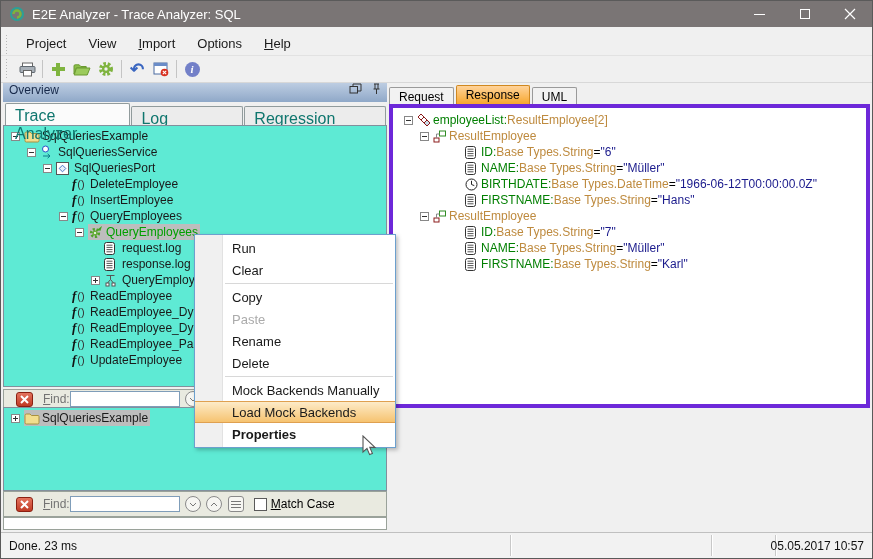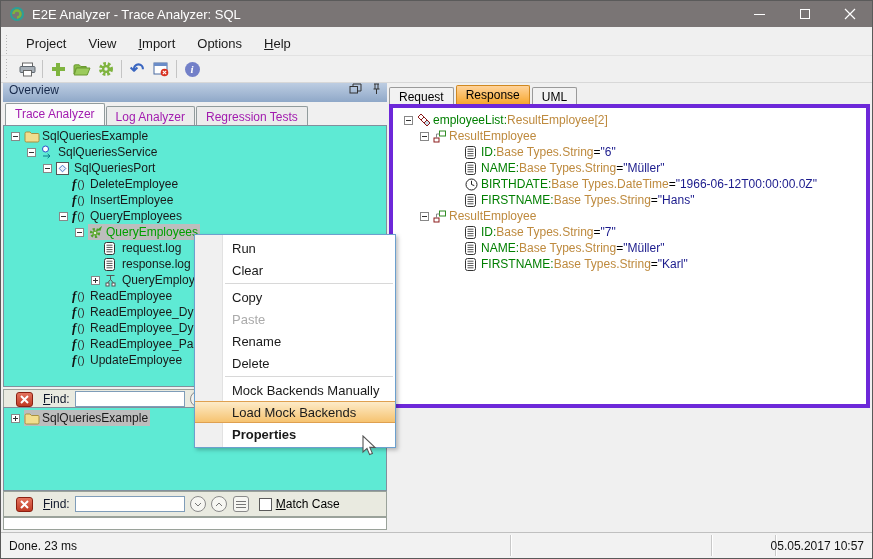--- a/index.html
+++ b/index.html
@@ -38,21 +38,21 @@
 
   
   .main { position:absolute; left:0; top:82px; width:873px; height:449px; background:#F0F0F0; }
 
   
   .leftcol { position:absolute; left:2px; top:0; width:384px; height:449px; }
   .ovheader { position:absolute; left:0; top:0; right:0; height:19px; background:linear-gradient(#BDCDE2,#8FA8C8); display:flex; align-items:flex-start; padding:0 6px; }
   .ovheader .ovtitle { font-size:12px; color:#17294a; flex:1; }
   .ovheader .hicon { margin-left:10px; display:flex; }
   .ovtabs { position:absolute; left:0; top:19px; right:0; height:23px; display:flex; align-items:flex-end; padding-left:2px; }
-  .otab { font-size:12px; color:#a21caf; padding:3px 9px 2px; border:1px solid #919B9C; border-bottom:none; border-radius:2px 2px 0 0; background:#ECECEC; margin-right:1px; height:19px; }
+  .otab { font-size:16px; color:#0f766e; padding:3px 9px 2px; border:1px solid #919B9C; border-bottom:none; border-radius:2px 2px 0 0; background:#ECECEC; margin-right:1px; height:19px; }
   .otab.active { background:#FBFBFB; height:22px; font-weight:normal; position:relative; z-index:2; }
 
   .treebox { position:absolute; background:#5eead4; border:1px solid #828f9c; overflow:hidden; padding-top:2px; }
   #tree1 { left:0; top:42px; width:384px; height:262px; }
   #tree2 { left:0; top:324px; width:384px; height:84px; }
   .bstrip { position:absolute; left:0; top:434px; width:384px; height:13px; background:#fff; border:1px solid #9AA29A; }
 
   .trow { height:16px; display:flex; align-items:center; white-space:nowrap; font-size:12px; color:#1a1a1a; }
   .exp { flex:0 0 16px; display:flex; align-items:center; }
   .exp i { display:block; width:9px; height:9px; border:1px solid #888; background:#fff; position:relative; margin-left:3px; }
@@ -65,21 +65,21 @@
   .green { color:#00A000; }
   .fico { display:flex; align-items:baseline; }
   .fico::before { content:"f"; font:italic bold 13px "Liberation Serif", serif; color:#111; }
   .fico::after { content:"()"; font:11px "Liberation Sans", sans-serif; color:#333; margin-left:1px; }
 
   
   .findbar { position:absolute; left:0; width:384px; background:#E9EAE0; border:1px solid #9AA29A; display:flex; align-items:center; }
   #find1 { top:306px; height:20px; }
   #find2 { top:408px; height:26px; }
   .xbtn { width:17px; height:15px; margin:0 10px 0 12px; background:linear-gradient(#E4745E,#C03A24); border:1px solid #8B2012; border-radius:3px; display:flex; align-items:center; justify-content:center; }
-  .findlabel { font-size:12px; color:#0f172a; margin-right:5px; }
+  .findlabel { font-size:12px; color:#737373; }
   .findinput { width:110px; height:16px; border:1px solid #7F9DB9; background:#fff; font-size:12px; padding:0 3px; }
   .cirbtn { width:16px; height:16px; border-radius:50%; border:1px solid #8a8a8a; background:#f6f6f2; margin-left:5px; display:flex; align-items:center; justify-content:center; }
   .listbtn { width:16px; height:16px; border:1px solid #8a8a8a; border-radius:3px; background:#f6f6f2; margin-left:6px; display:flex; flex-direction:column; justify-content:center; gap:2px; padding:0 2px; }
   .listbtn b { display:block; height:1px; background:#777; }
   .cbox { width:13px; height:13px; border:1px solid #5a5a5a; background:#fff; margin-left:10px; }
   .cblabel { font-size:12px; margin-left:4px; }
 
   
   .rtabs { position:absolute; left:388px; top:2px; display:flex; align-items:flex-end; height:19px; }
   .rtab { font-size:12px; padding:2px 9px; border:1px solid #9a9a9a; border-bottom:none; border-radius:2px 2px 0 0; background:#F2F2F2; margin-right:2px; height:17px; }

